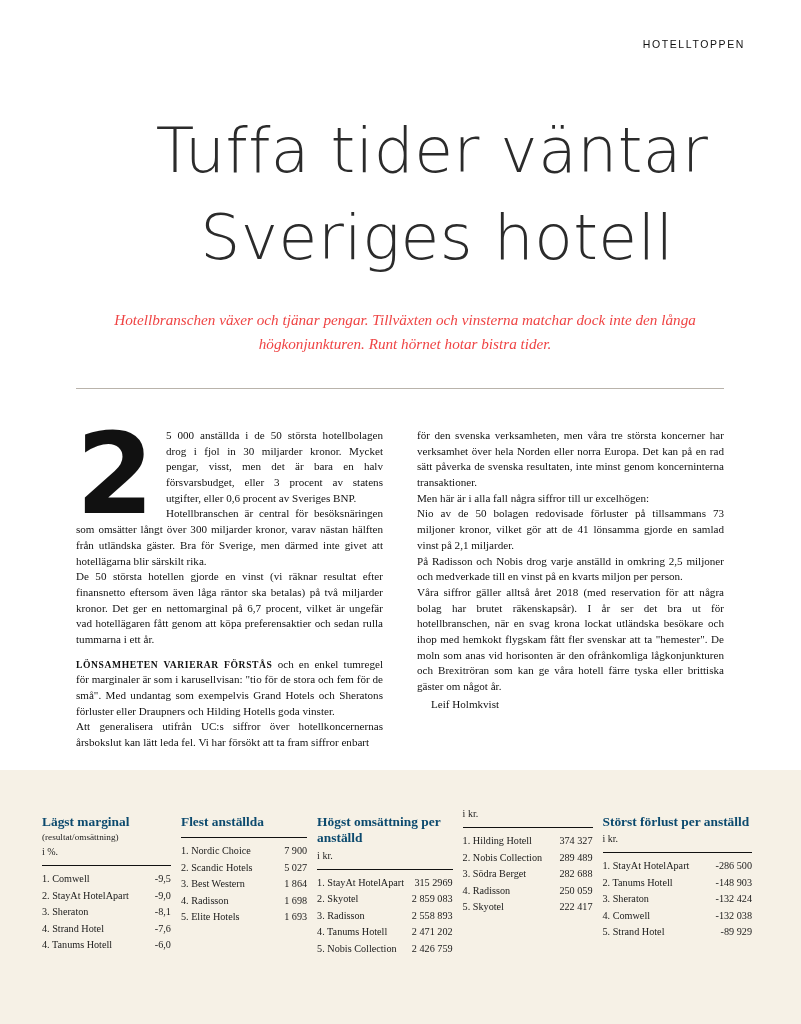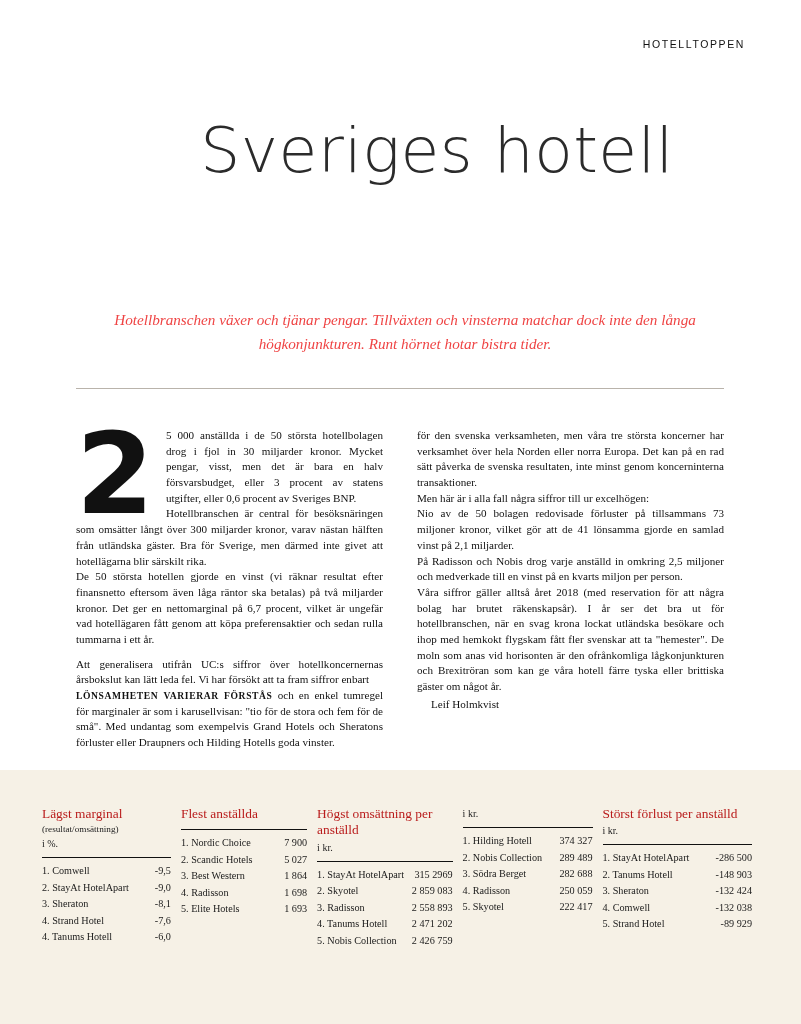--- a/index.html
+++ b/index.html
@@ -135,26 +135,26 @@
   .tbl {
     padding-right: 10px;
   }
   .tbl.c0 { width: 138px; }
   .tbl.c1 { width: 135px; }
   .tbl.c2 { width: 145px; }
   .tbl.c3 { width: 139px; }
   .tbl.c4 { width: 160px; }
 
   .tbl h3 {
-    margin: 0 0 2px 0;
+    margin: 8px 0 2px 0;
     font-family: "Liberation Serif", serif;
-    font-weight: 400;
+    font-weight: 700;
     font-size: 13.4px;
     line-height: 1.22;
-    color: #b91c1c;
+    color: #0c4a6e;
   }
   .tbl .sub {
     font-size: 9.2px;
     line-height: 1.3;
     color: #222;
     margin-bottom: 1px;
   }
   .tbl .unit {
     font-size: 10px;
     line-height: 1.3;
@@ -178,39 +178,40 @@
   .row .vl { font-variant-numeric: tabular-nums; }
 </style>
 </head>
 <body>
 
 <div class="page">
 
   <div class="runhead">HOTELLTOPPEN</div>
 
   <div class="headline">
+    <span class="l1">Tuffa tider väntar</span>
     <span class="l2">Sveriges hotell</span>
   </div>
 
   <div class="standfirst">Hotellbranschen växer och tjänar pengar. Tillväxten och vinsterna matchar dock inte den långa högkonjunkturen. Runt hörnet hotar bistra tider.</div>
 
   <div class="rule-top"></div>
 
   <div class="cols">
 
     <div class="col">
       <div class="dropcap-wrap">
         <span class="dropcap">2</span>
         <p>5 000 anställda i de 50 största hotellbolagen drog i fjol in 30 miljarder kronor. Mycket pengar, visst, men det är bara en halv försvarsbudget, eller 3 procent av statens utgifter, eller 0,6 procent av Sveriges BNP.</p>
         <p>Hotellbranschen är central för besöksnäringen som omsätter långt över 300 miljarder kronor, varav nästan hälften från utländska gäster. Bra för Sverige, men därmed inte givet att hotellägarna blir särskilt rika.</p>
         <p>De 50 största hotellen gjorde en vinst (vi räknar resultat efter finansnetto eftersom även låga räntor ska betalas) på två miljarder kronor. Det ger en nettomarginal på 6,7 procent, vilket är ungefär vad hotellägaren fått genom att köpa preferensaktier och sedan rulla tummarna i ett år.</p>
       </div>
       <span class="para-gap"></span>
+      <p><span class="smallcaps">LÖNSAMHETEN VARIERAR FÖRSTÅS</span><span> och en enkel tumregel för marginaler är som i karusellvisan: "tio för de stora och fem för de små". Med undantag som exempelvis Grand Hotels och Sheratons förluster eller Draupners och Hilding Hotells goda vinster.</span></p>
       <p>Att generalisera utifrån UC:s siffror över hotellkoncernernas årsbokslut kan lätt leda fel. Vi har försökt att ta fram siffror enbart</p>
-      <p><span class="smallcaps">LÖNSAMHETEN VARIERAR FÖRSTÅS</span><span> och en enkel tumregel för marginaler är som i karusellvisan: "tio för de stora och fem för de små". Med undantag som exempelvis Grand Hotels och Sheratons förluster eller Draupners och Hilding Hotells goda vinster.</span></p>
     </div>
 
     <div class="col">
       <p>för den svenska verksamheten, men våra tre största koncerner har verksamhet över hela Norden eller norra Europa. Det kan på en rad sätt påverka de svenska resultaten, inte minst genom koncerninterna transaktioner.</p>
       <p>Men här är i alla fall några siffror till ur excelhögen:</p>
       <p>Nio av de 50 bolagen redovisade förluster på tillsammans 73 miljoner kronor, vilket gör att de 41 lönsamma gjorde en samlad vinst på 2,1 miljarder.</p>
       <p>På Radisson och Nobis drog varje anställd in omkring 2,5 miljoner och medverkade till en vinst på en kvarts miljon per person.</p>
       <p>Våra siffror gäller alltså året 2018 (med reservation för att några bolag har brutet räkenskapsår). I år ser det bra ut för hotellbranschen, när en svag krona lockat utländska besökare och ihop med hemkokt flygskam fått fler svenskar att ta "hemester". De moln som anas vid horisonten är den ofrånkomliga lågkonjunkturen och Brexitröran som kan ge våra hotell färre tyska eller brittiska gäster om något år.</p>
       <span class="byline">Leif Holmkvist</span>
     </div>

